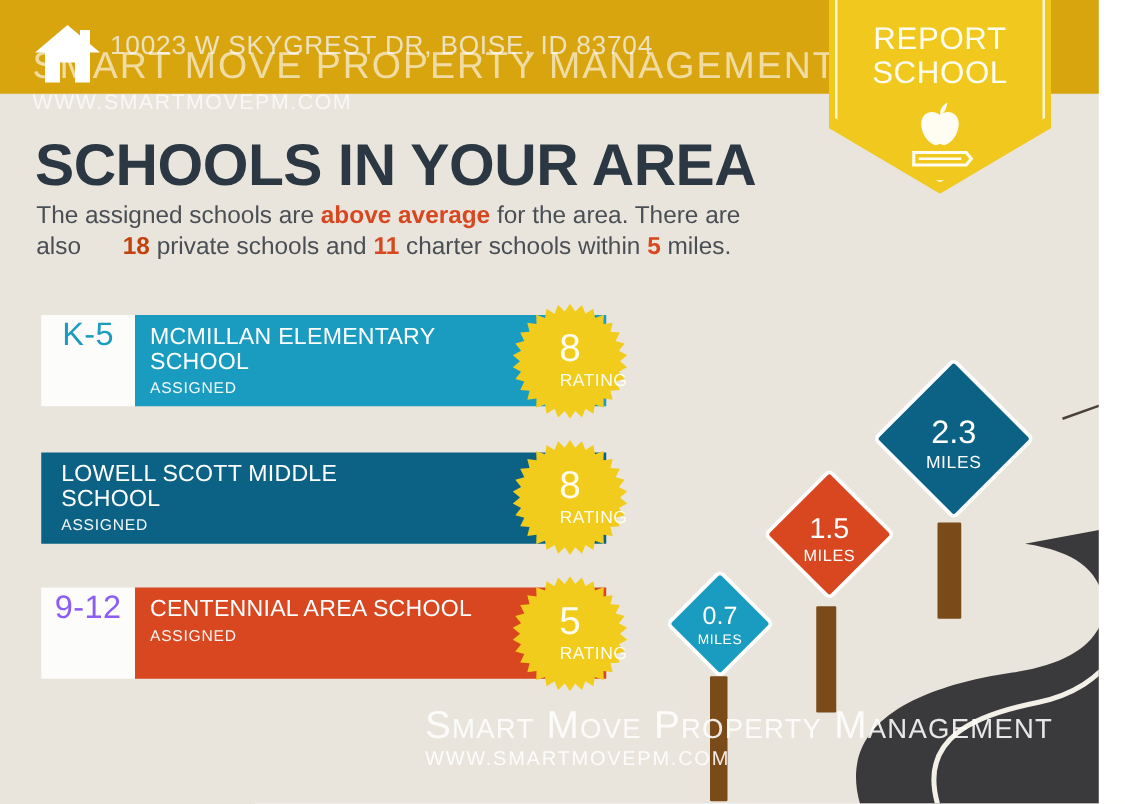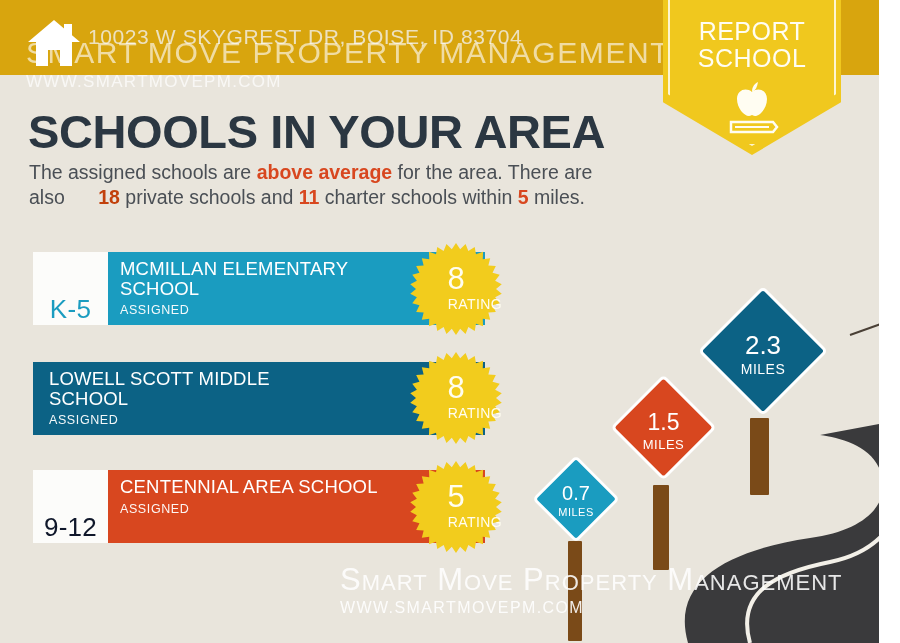--- a/index.html
+++ b/index.html
@@ -123,21 +123,21 @@
     align-items: stretch;
   }
   #row-0 { top: 252px; }
   #row-1 { top: 362px; }
   #row-2 { top: 470px; }
 
   .grade-box {
     width: 75px;
     background: #fcfcfa;
     display: flex;
-    align-items: flex-end;
+    align-items: flex-start;
     justify-content: center;
     font-size: 26px;
     letter-spacing: 0.3px;
   }
   .bar {
     flex: 1;
     padding: 7px 0 0 12px;
     box-sizing: border-box;
     color: #ffffff;
   }
@@ -280,21 +280,21 @@
   </div>
 
   <div class="school-row" id="row-1">
     <div class="bar" style="background: rgb(12, 98, 133); padding-left: 16px;">
       <div class="school-name">LOWELL SCOTT MIDDLE SCHOOL</div>
       <div class="assigned">ASSIGNED</div>
     </div>
   </div>
 
   <div class="school-row" id="row-2">
-    <div class="grade-box" style="color: #0f172a;">
+    <div class="grade-box" style="color: #8b5cf6;">
       <span>9-12</span>
     </div>
     <div class="bar" style="background: rgb(216, 71, 31);">
       <div class="school-name">CENTENNIAL AREA SCHOOL</div>
       <div class="assigned">ASSIGNED</div>
     </div>
   </div>
 
   <div class="badge" id="badge-0">
     <svg class="badge-star" width="92" height="92" viewBox="0 0 92 92">

